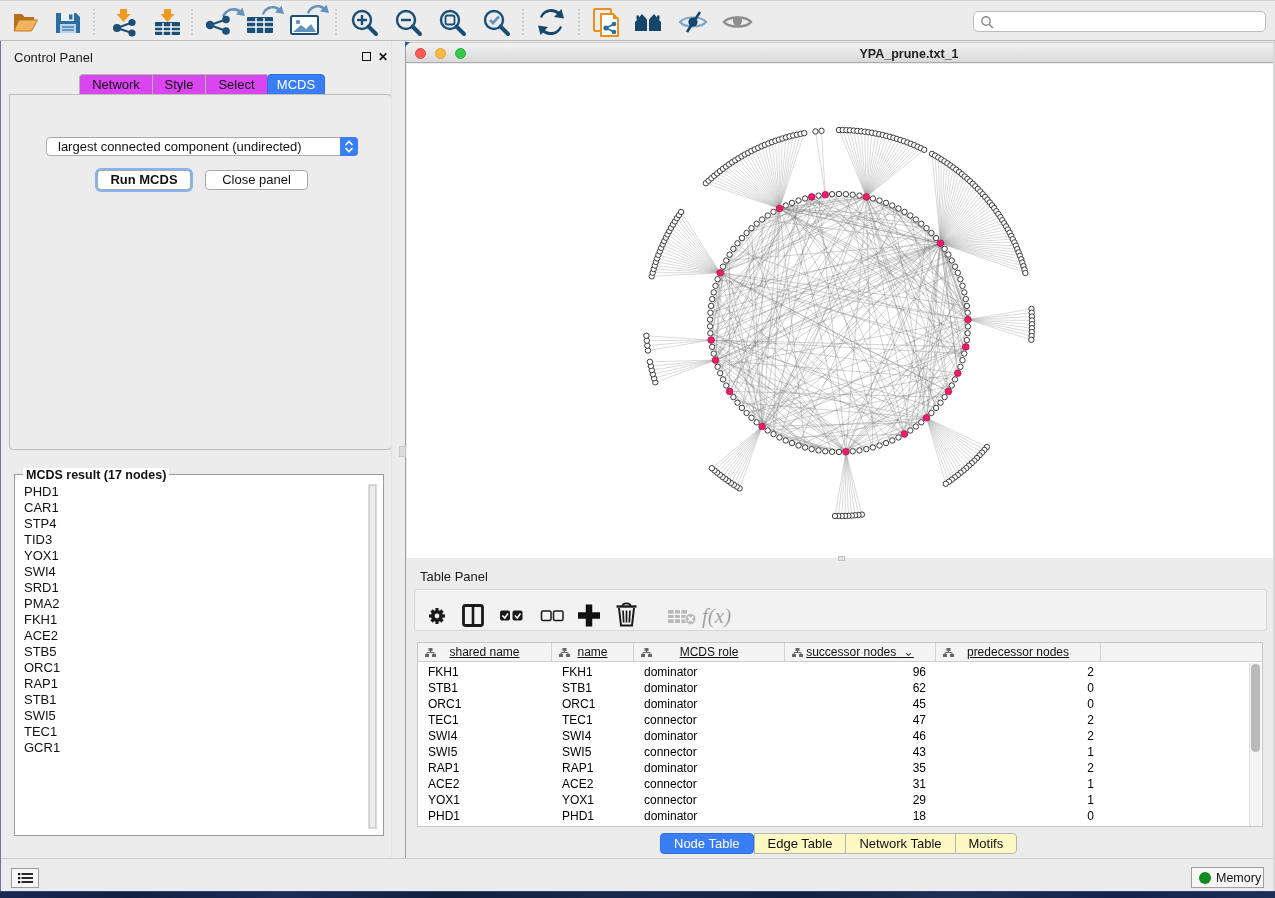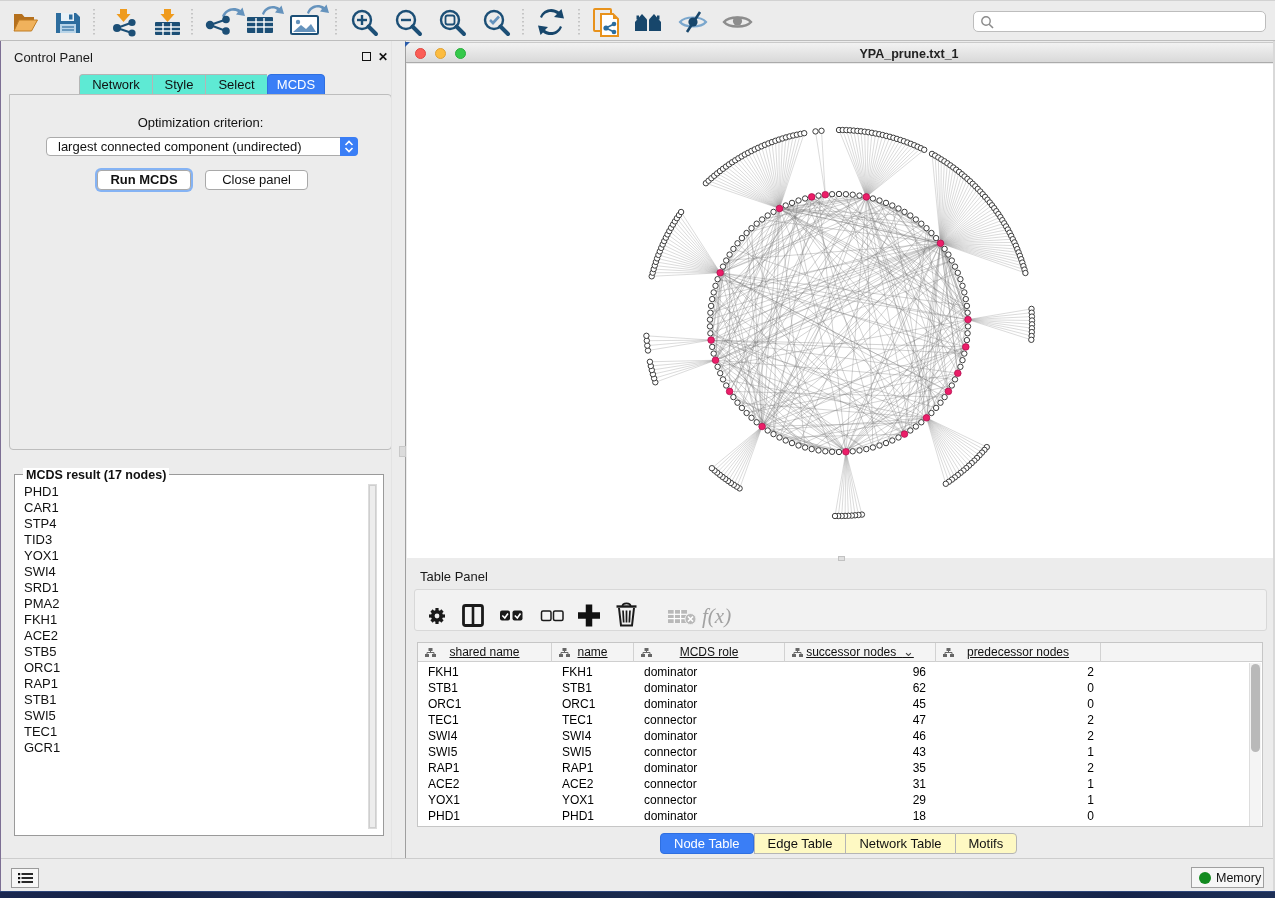--- a/index.html
+++ b/index.html
@@ -10,21 +10,21 @@
 #toolbar { position:absolute; left:0; top:0; width:1275px; height:41px; background:#ececec; border-bottom:1px solid #bdbdbd; border-top:1px solid #d2d2d2; }
 #toolbar svg { position:absolute; top:0; left:0; }
 #searchbox { position:absolute; left:973px; top:10px; width:293px; height:21px; background:#fff; border:1px solid #bdbdbd; border-radius:5px; }
 #searchbox .mag { position:absolute; left:6px; top:3px; width:14px; height:14px; }
 
 
 #ctl { position:absolute; left:0; top:41px; width:406px; height:817px; background:#ececec; }
 #ctl-title { position:absolute; left:14px; top:9px; font-size:13px; color:#1a1a1a; }
 .winbtns { position:absolute; top:10px; font-size:12px; color:#111; }
 .tabs { position:absolute; top:33px; left:79px; height:21px; font-size:13px; }
-.tab { display:inline-block; height:21px; line-height:20px; text-align:center; padding:0; background:#5eead4; border:1px solid #b5b5b5; border-right:none; color:#111; float:left; }
+.tab { display:inline-block; height:21px; line-height:20px; text-align:center; padding:0; background:#d946ef; border:1px solid #b5b5b5; border-right:none; color:#111; float:left; }
 .tab.first { border-radius:4px 0 0 0; }
 .tab.sel { background:#3a7ef6; color:#fff; border-color:#3a7ef6; border-radius:4px 4px 0 0; }
 #tabpanel { position:absolute; left:9px; top:53px; width:383px; height:356px; background:#ececec; border:1px solid #bdbdbd; border-radius:0 4px 4px 4px; }
 #optlabel { position:absolute; left:0; top:20px; width:100%; text-align:center; font-size:13px; color:#111; }
 #dropdown { position:absolute; left:36px; top:42px; width:312px; height:19px; background:#fff; border:1px solid #ababab; border-radius:4px; font-size:13px; line-height:17px; padding-left:11px; color:#111; }
 #dd-step { position:absolute; right:-1px; top:-1px; width:18px; height:19px; background:#3a7ef6; border-radius:0 4px 4px 0; }
 .btn { position:absolute; height:20px; background:#fff; border:1px solid #a9a9a9; border-radius:4px; font-size:13px; text-align:center; line-height:18px; color:#111; }
 #runbtn { left:87px; top:75px; width:94px; box-shadow:0 0 0 2px #85b3f4;font-weight:bold; }
 #closebtn { left:195px; top:75px; width:103px; }
 
@@ -227,21 +227,20 @@
   <div id="ctl-title">Control Panel</div>
   <div style="position:absolute;left:362px;top:11px;width:9px;height:9px;border:1.5px solid #111;"></div>
   <div class="winbtns" style="left:378px;top:9px;font-weight:bold;">✕</div>
   <div class="tabs">
     <div class="tab first" style="width:73px;">Network</div>
       <div class="tab" style="width:53px;">Style</div>
       <div class="tab" style="width:62px;">Select</div>
       <div class="tab sel" style="border:1px solid #2f6fe0;width:58px;">MCDS</div>
   </div>
   <div id="tabpanel">
-    <div id="optlabel">Optimization criterion:</div>
     <div id="dropdown">largest connected component (undirected)
       <div id="dd-step">
         <svg width="18" height="19" viewBox="0 0 18 19">
             <path d="M5.5 8 L9 4.5 L12.5 8" fill="none" stroke="#fff" stroke-width="1.6"></path>
             <path d="M5.5 11 L9 14.5 L12.5 11" fill="none" stroke="#fff" stroke-width="1.6"></path>
           </svg>
       </div>
     </div>
     <div class="btn" id="runbtn">Run MCDS</div>
     <div class="btn" id="closebtn">Close panel</div>

